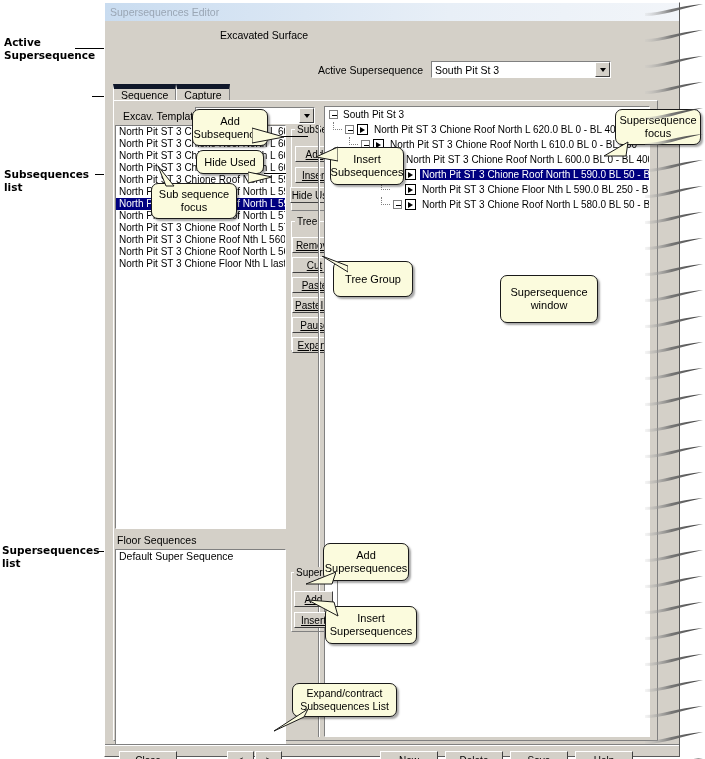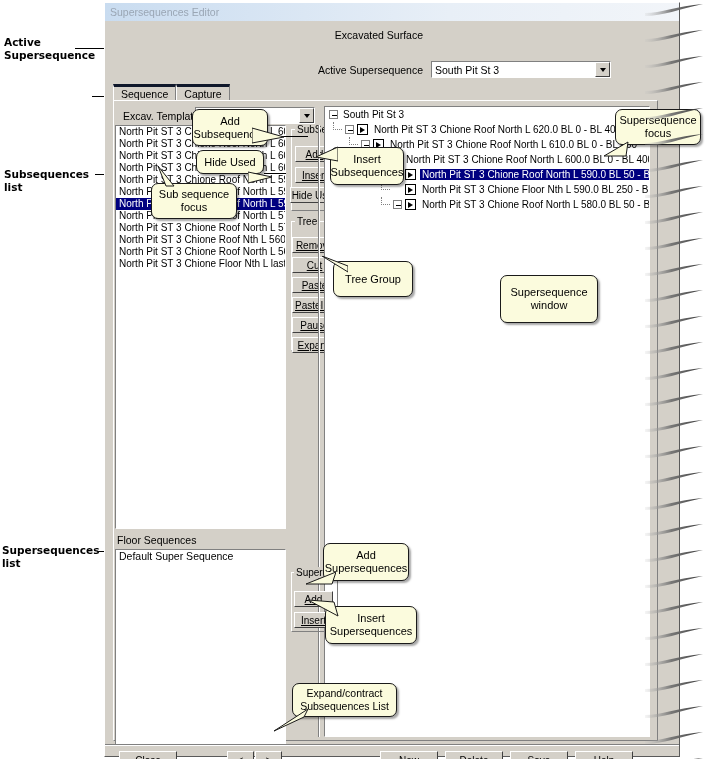--- a/index.html
+++ b/index.html
@@ -109,21 +109,21 @@
     position: absolute;
     display: flex;
     align-items: flex-end;
     height: 17px;
   }
   .tab {
     height: 17px;
     padding: 0 7px;
     font-size: 10.5px;
     background: #d4d0c8;
-    border-top: 3px solid #0f172a;
+    border-top: 5px solid #0f172a;
     border-left: 1px solid #ffffff;
     border-right: 1px solid #808080;
     display: flex; align-items: center;
     color: #000;
   }
   .tab.active { font-weight: normal; }
 
   
   .listbox {
     position: absolute;
@@ -282,21 +282,21 @@
 
   <div id="dialog">
 
     <div class="titlebar">
       <span class="ttext">Supersequences Editor</span>
     </div>
 
     <div class="dlg-body">
 
       <div class="form-row" style="left:0px; top:8px; width:520px;">
-        <div class="form-label" style="width:318px;">Excavated Surface</div>
+        <div class="form-label" style="width:318px;text-align:center;">Excavated Surface</div>
       </div>
 
       <div class="form-row" style="left:0px; top:40px; width:520px;">
         <div class="form-label" style="width:318px;">Active Supersequence</div>
         <div class="combo" style="margin-left:8px; width:180px;">
           <span class="cval">South Pit St 3</span>
           <span class="combo-btn">
               <i class="arrow-dn"></i>
             </span>
         </div>

